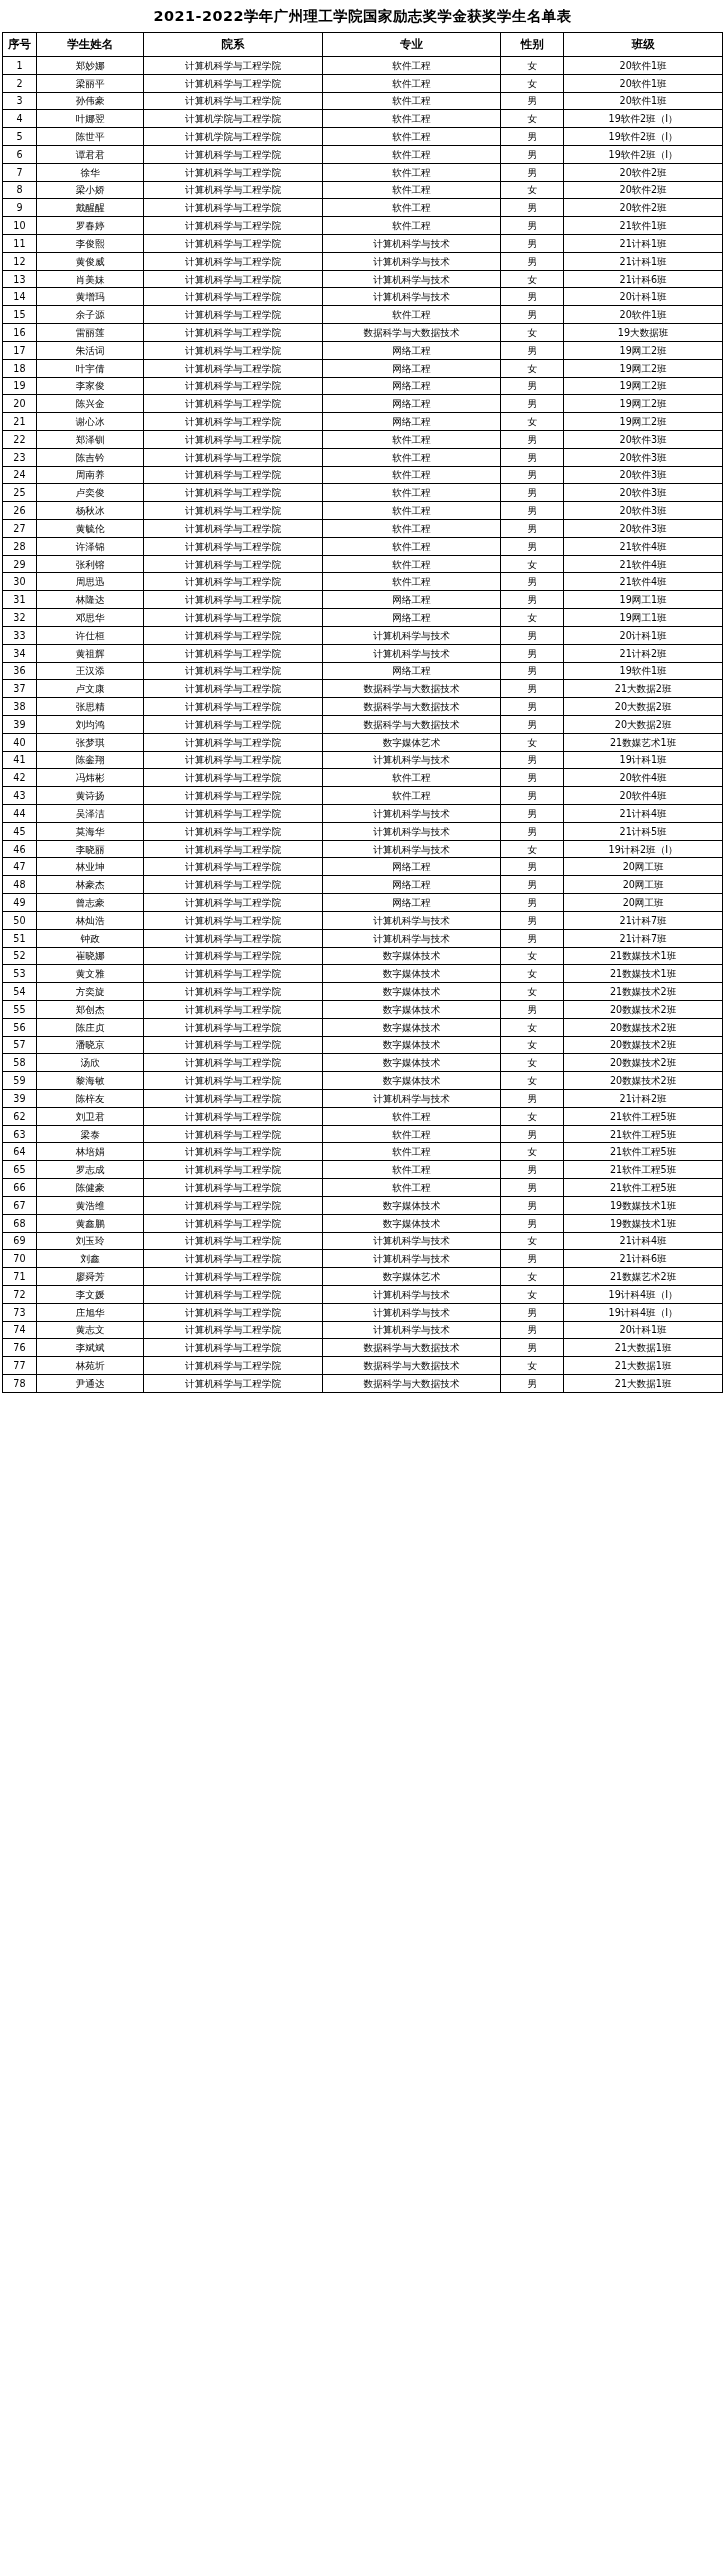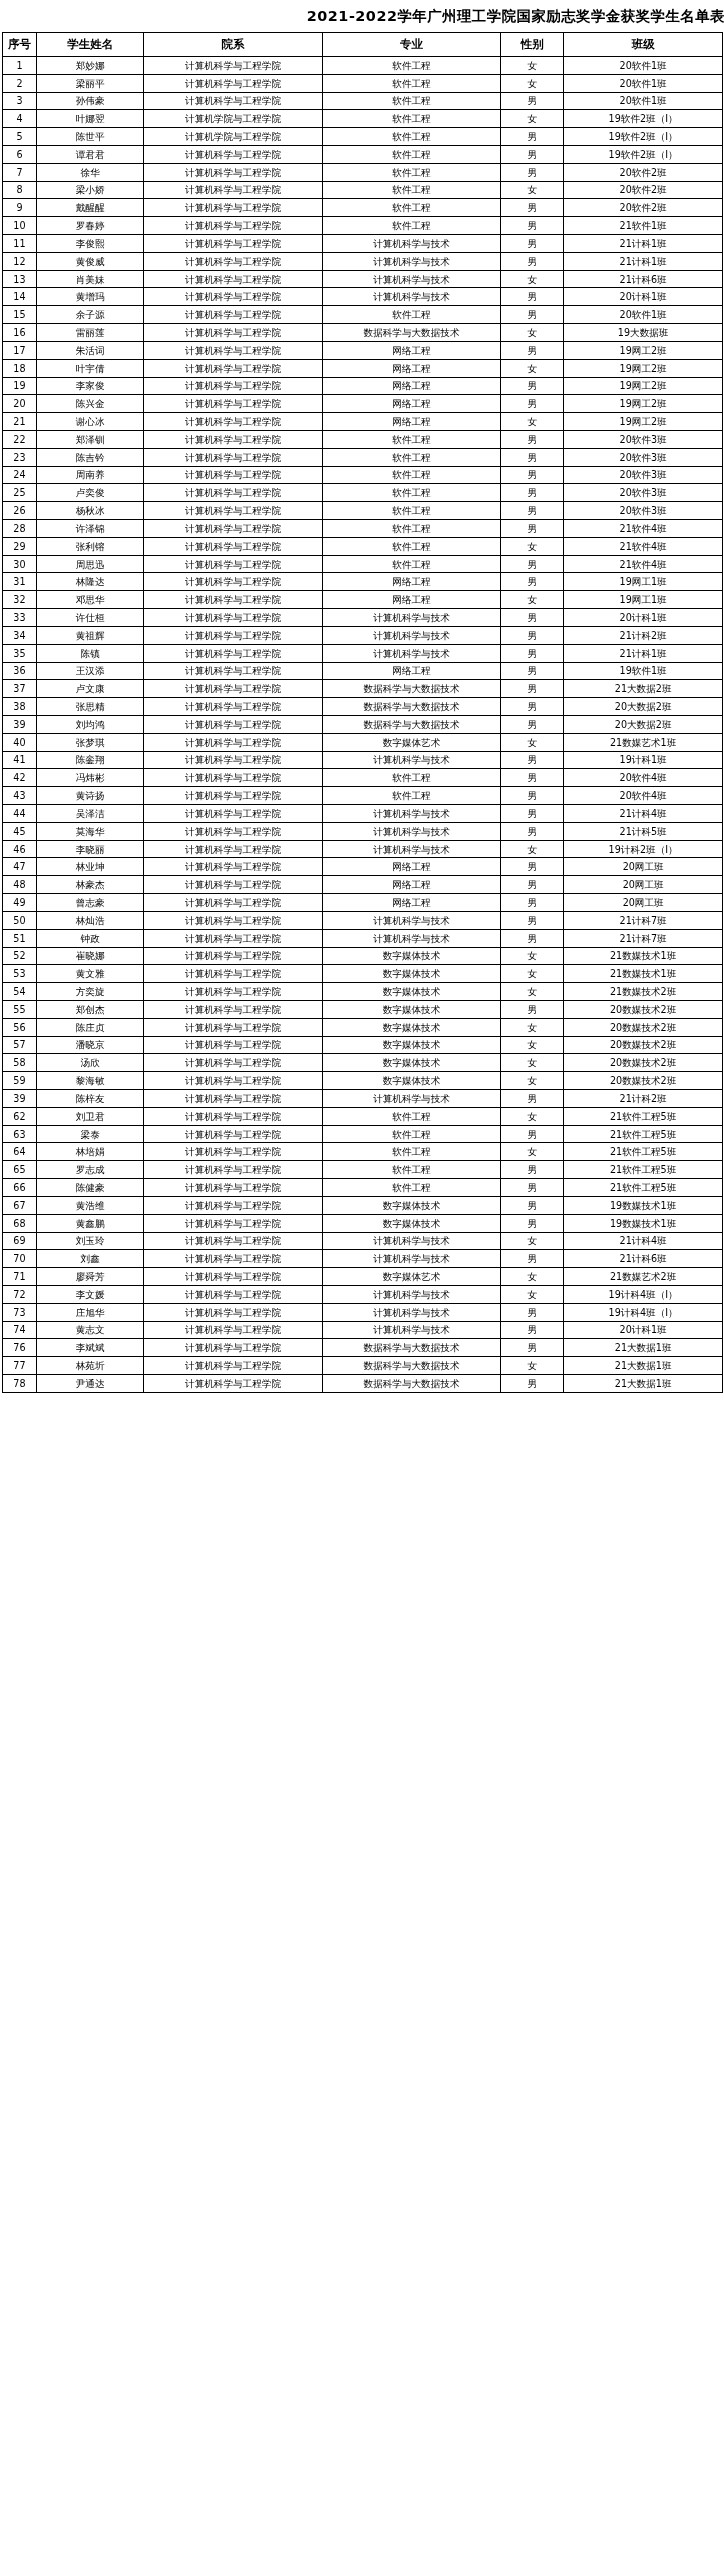--- a/index.html
+++ b/index.html
@@ -11,21 +11,21 @@
     width: 725px;
     font-family: "DejaVu Sans", "Liberation Sans", sans-serif;
     color: #000000;
   }
   .page {
     width: 725px;
     box-sizing: border-box;
     padding: 0;
   }
   .doc-title {
-    text-align: right;
+    text-align: center;
     font-size: 14.4px;
     font-weight: bold;
     letter-spacing: 0.5px;
     padding: 6.7px 0 6.7px 0;
     line-height: 1.3;
   }
   table.roster {
     border-collapse: collapse;
     width: 721px;
     margin: 0 1.9px 0 1.9px;
@@ -287,20 +287,28 @@
         </tr>
         <tr>
           <td class="idx">26</td>
           <td class="name">杨秋冰</td>
           <td class="dept">计算机科学与工程学院</td>
           <td class="major">软件工程</td>
           <td class="sex">男</td>
           <td class="cls">20软件3班</td>
         </tr>
         <tr>
+          <td class="idx">27</td>
+          <td class="name">黄毓伦</td>
+          <td class="dept">计算机科学与工程学院</td>
+          <td class="major">软件工程</td>
+          <td class="sex">男</td>
+          <td class="cls">20软件3班</td>
+        </tr>
+        <tr>
           <td class="idx">28</td>
           <td class="name">许泽锦</td>
           <td class="dept">计算机科学与工程学院</td>
           <td class="major">软件工程</td>
           <td class="sex">男</td>
           <td class="cls">21软件4班</td>
         </tr>
         <tr>
           <td class="idx">29</td>
           <td class="name">张利镕</td>
@@ -341,28 +349,20 @@
           <td class="sex">男</td>
           <td class="cls">20计科1班</td>
         </tr>
         <tr>
           <td class="idx">34</td>
           <td class="name">黄祖辉</td>
           <td class="dept">计算机科学与工程学院</td>
           <td class="major">计算机科学与技术</td>
           <td class="sex">男</td>
           <td class="cls">21计科2班</td>
-        </tr>
-        <tr>
-          <td class="idx">35</td>
-          <td class="name">陈镇</td>
-          <td class="dept">计算机科学与工程学院</td>
-          <td class="major">计算机科学与技术</td>
-          <td class="sex">男</td>
-          <td class="cls">21计科1班</td>
         </tr>
         <tr>
           <td class="idx">36</td>
           <td class="name">王汉添</td>
           <td class="dept">计算机科学与工程学院</td>
           <td class="major">网络工程</td>
           <td class="sex">男</td>
           <td class="cls">19软件1班</td>
         </tr>
         <tr>

